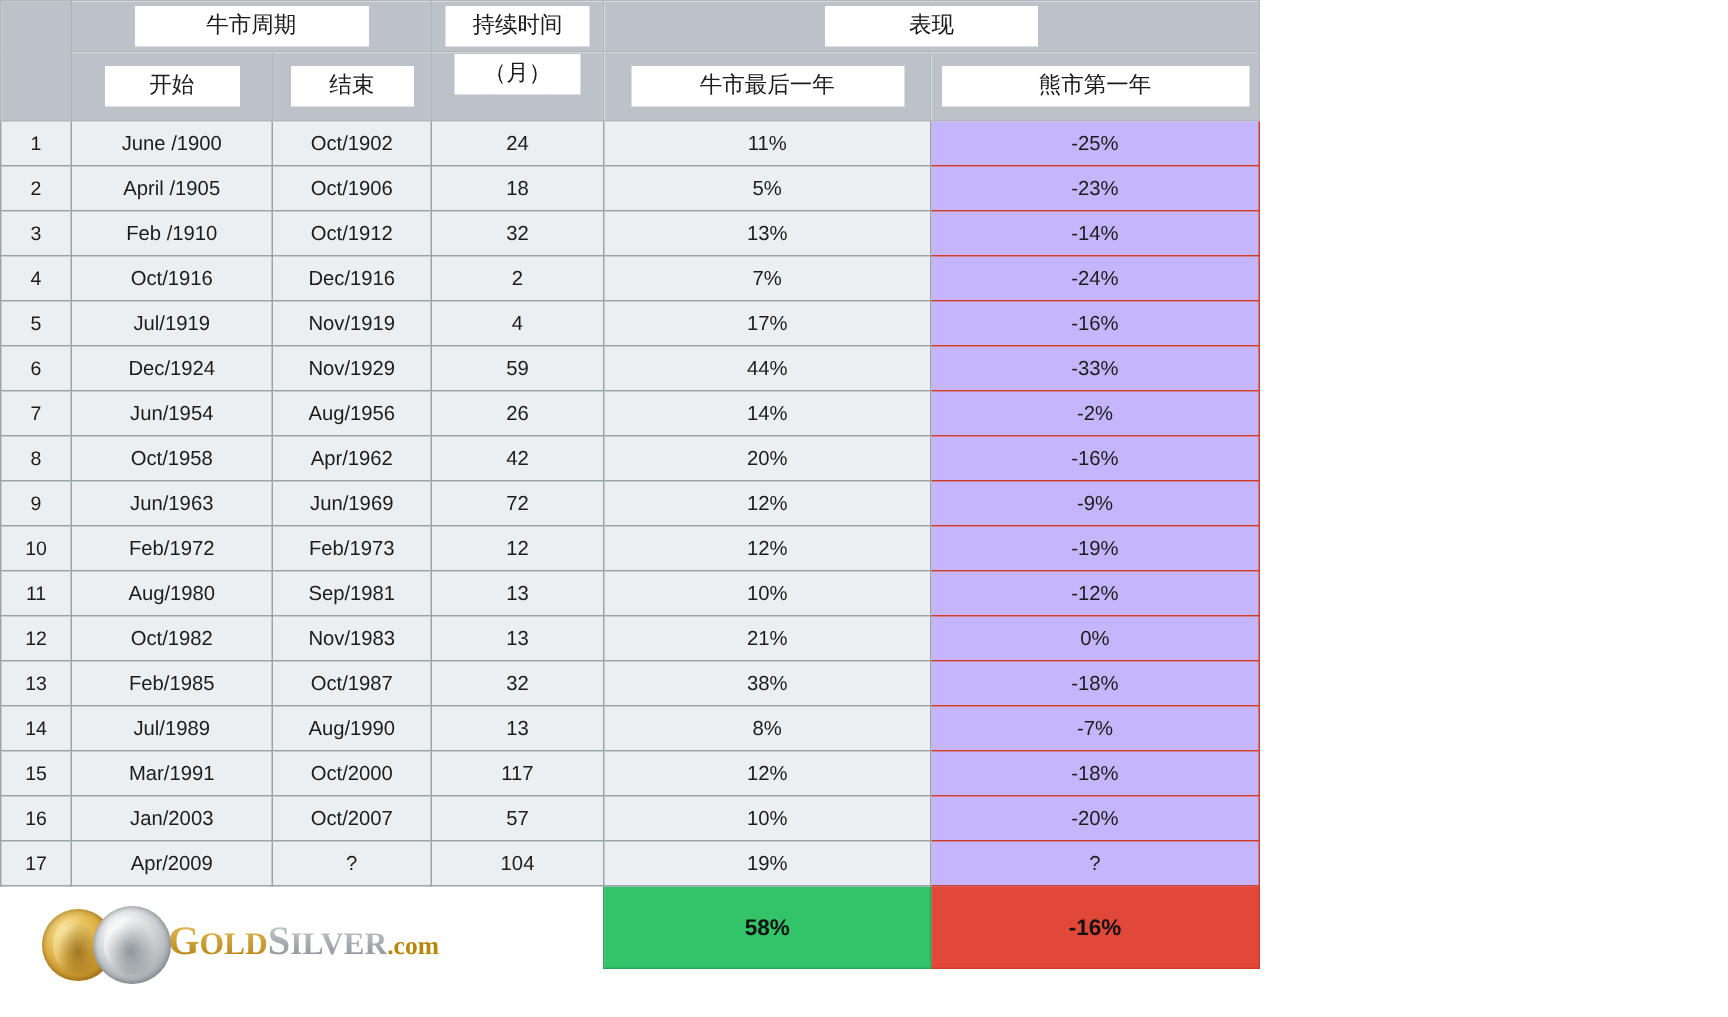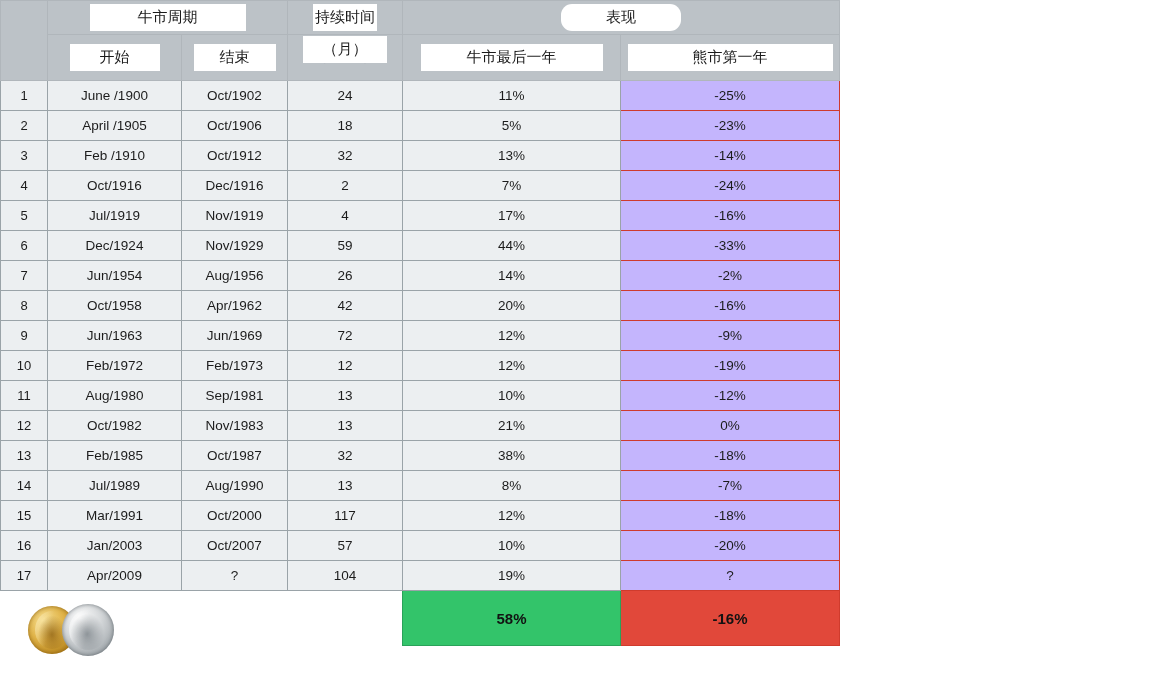--- a/index.html
+++ b/index.html
@@ -57,22 +57,22 @@
     background: #ffffff;
     color: #1b1b1b;
     font-size: 15px;
     line-height: 20px;
     padding: 3px 0 4px 0;
     text-align: center;
     position: relative;
     z-index: 3;
   }
   .lb-bull-cycle { width: 156px; }
-  .lb-duration   { width: 64px; }
-  .lb-perf       { width: 120px; border-radius: 11px; }
+  .lb-duration   { width: 96px; }
+  .lb-perf       { width: 142px; }
   .lb-start      { width: 90px; }
   .lb-end        { width: 82px; }
   .lb-month      { width: 84px; }
   .lb-bull-last  { width: 182px; }
   .lb-bear-first { width: 205px; }
 
   .dur-stack {
     position: relative;
     height: 45px;
   }
@@ -473,17 +473,18 @@
         <td class="sumblank"></td>
         <td class="sum-green">58%</td>
         <td class="sum-red">-16%</td>
       </tr>
     </tfoot>
   </table>
 
   <div class="gs-logo">
     <span class="coin coin-gold"></span>
     <span class="coin coin-silver"></span>
+    <span class="gs-word"><span class="gs-gold-txt"><span>G</span><span class="sm">OLD</span></span><span class="gs-silver-txt"><span>S</span><span class="sm">ILVER</span></span><span class="gs-dotcom">.com</span></span>
   </div>
 
 
 
 </div>
 
 </body></html>

